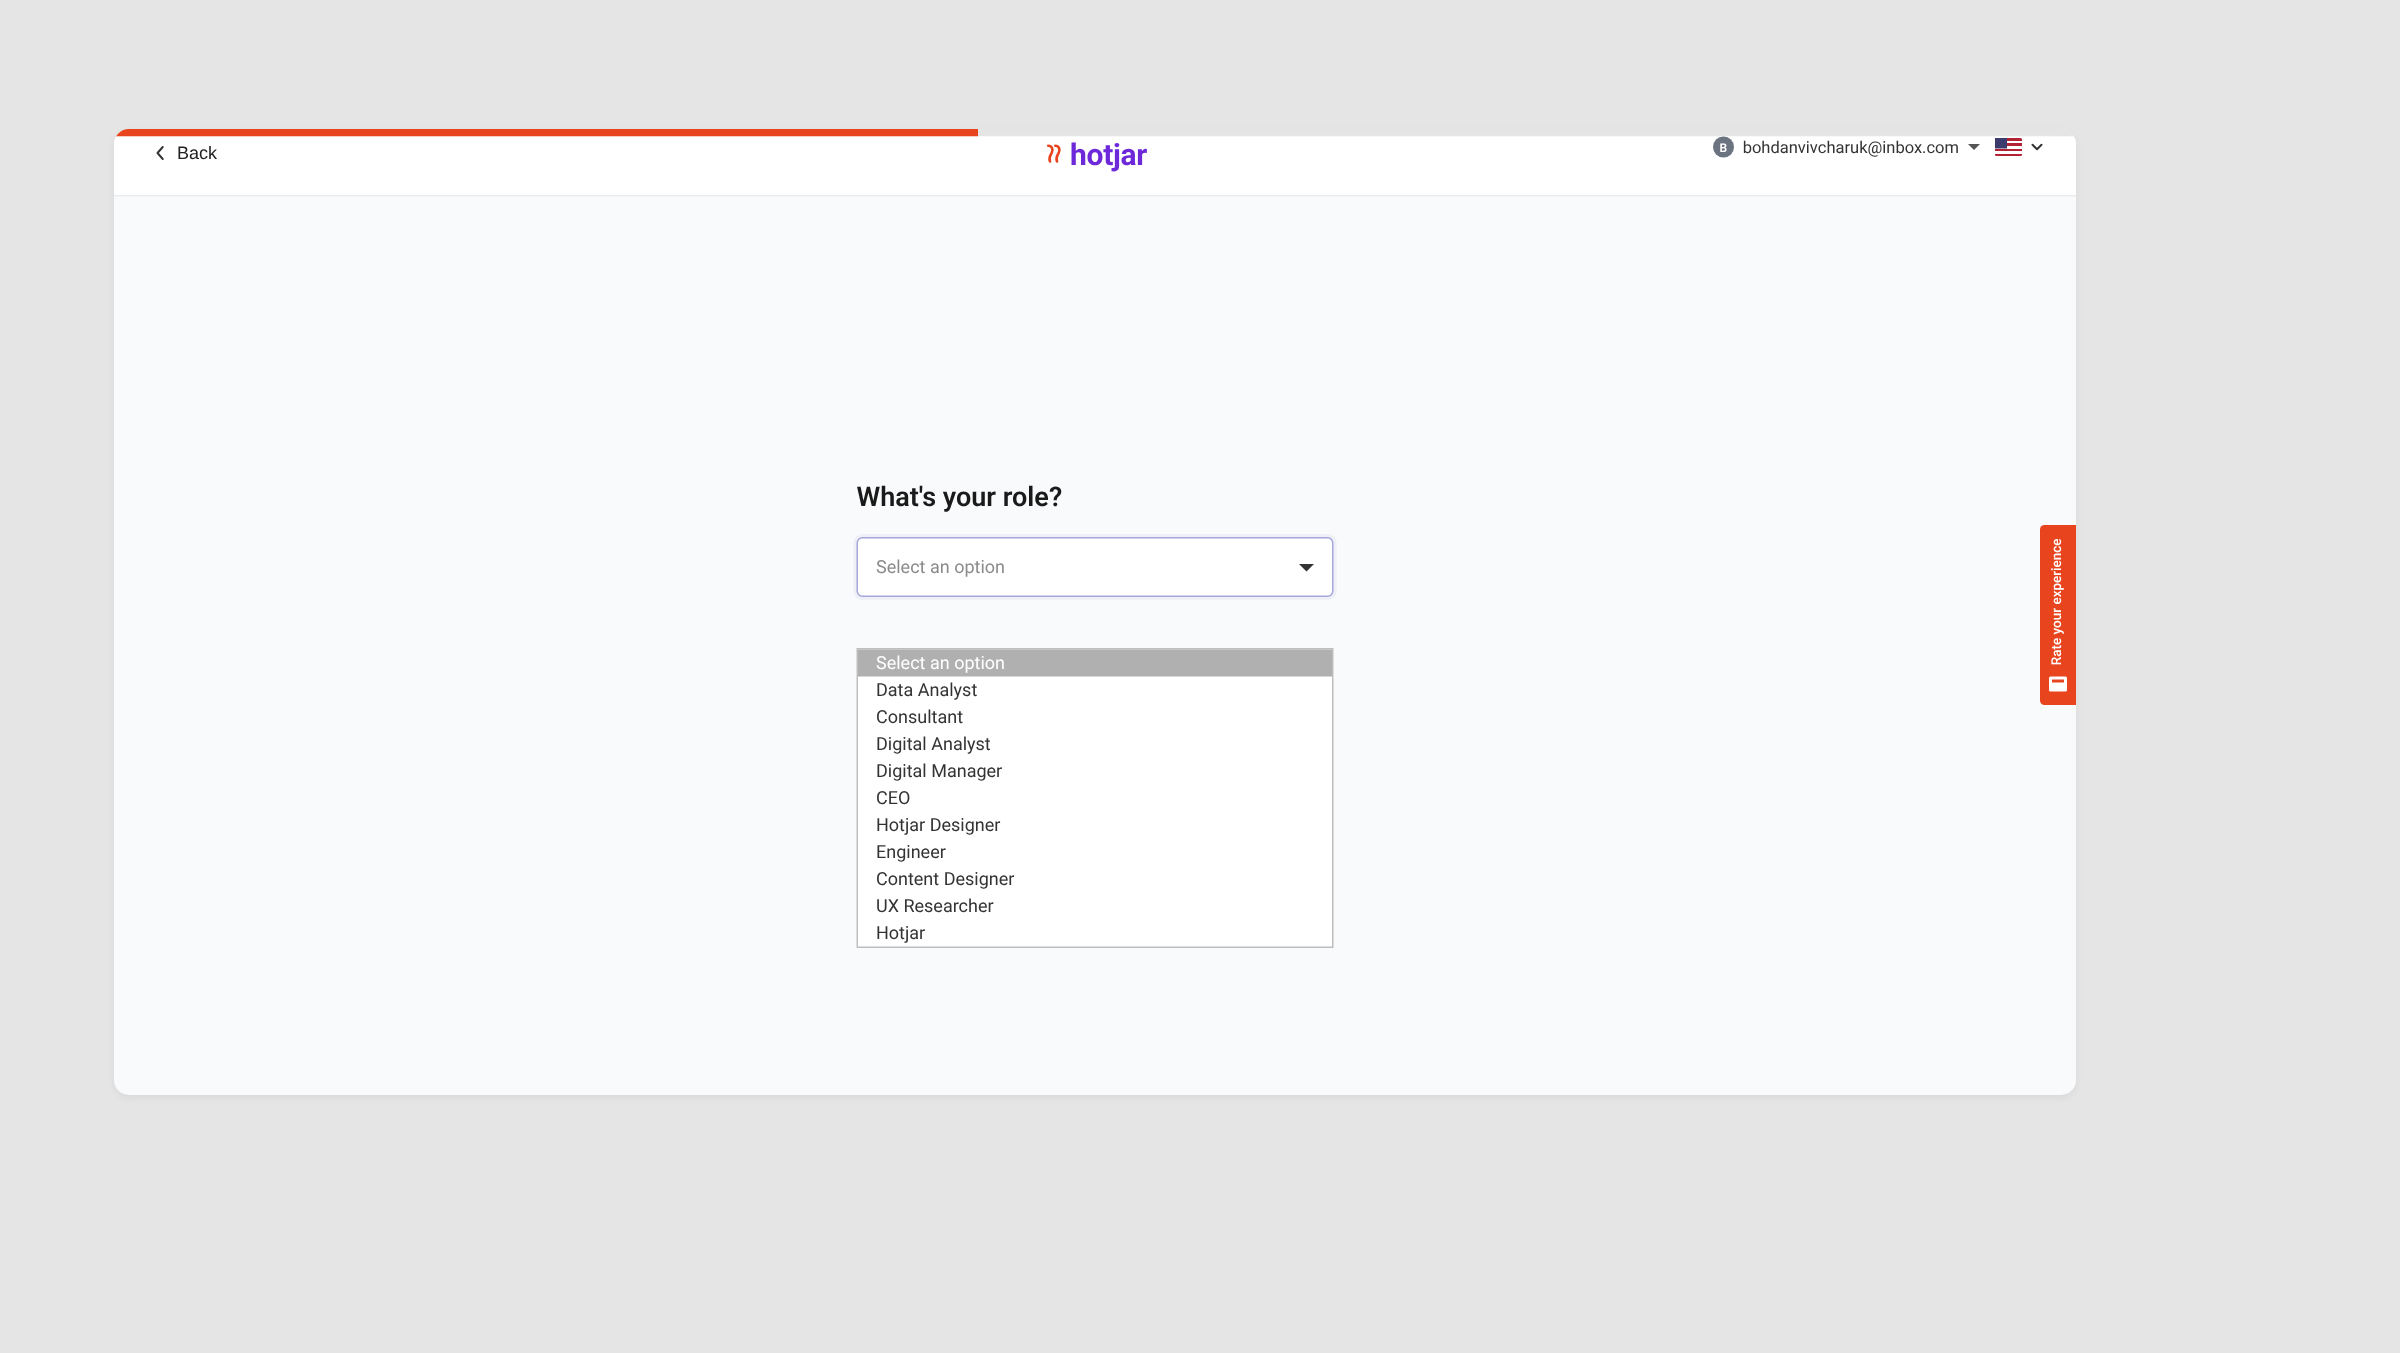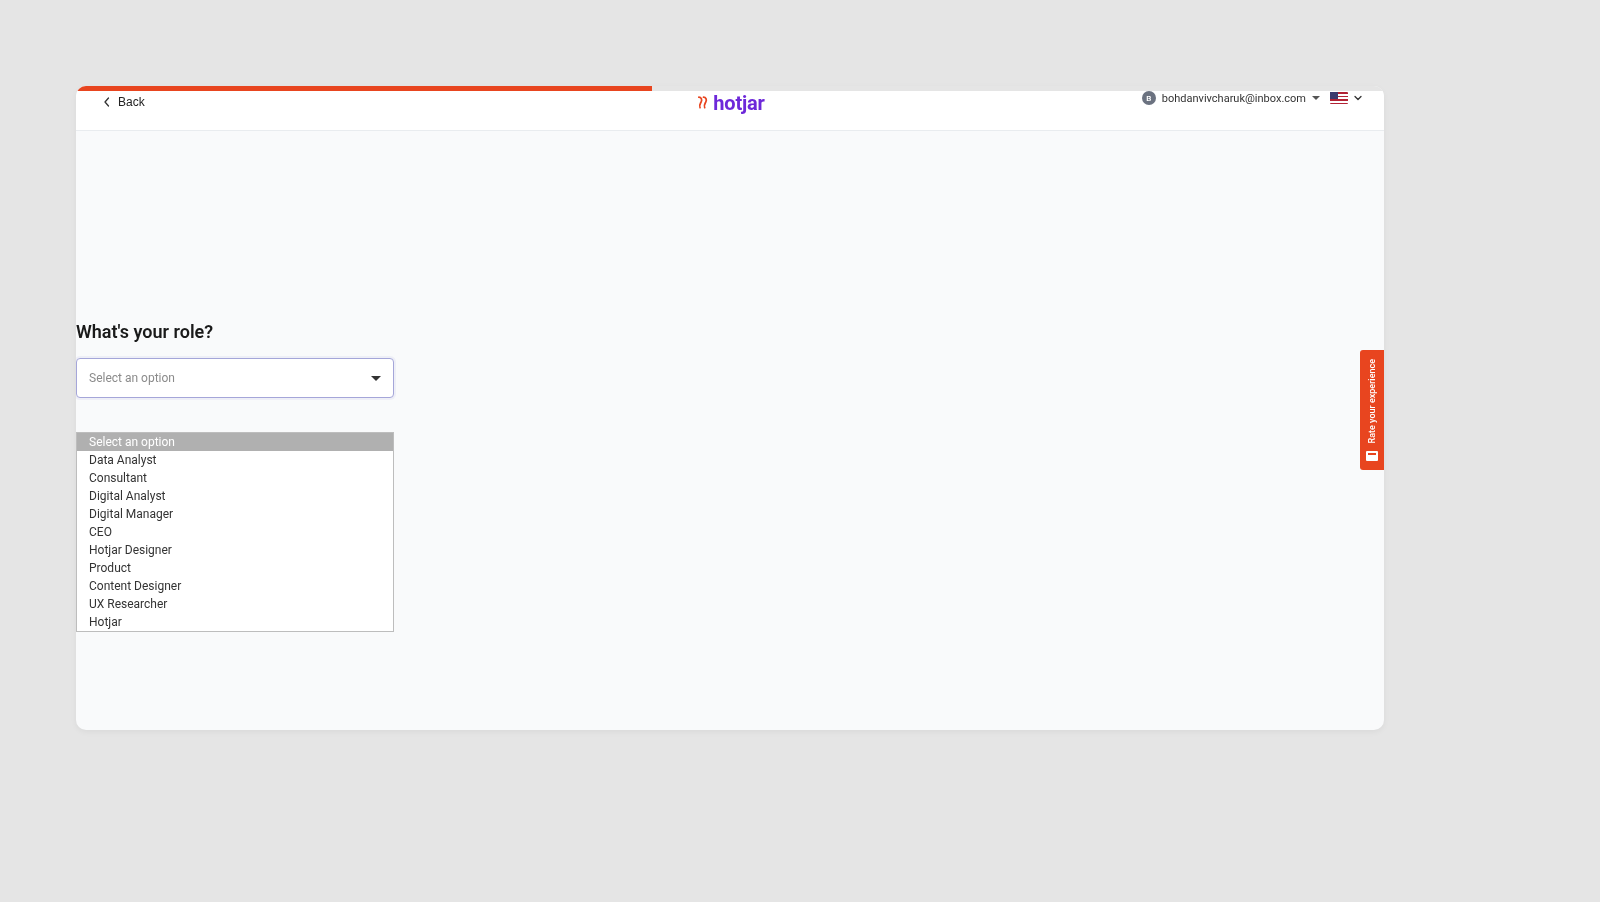--- a/index.html
+++ b/index.html
@@ -155,20 +155,21 @@
       width: 12px;
       height: 12px;
     }
     .content {
       position: absolute;
       top: 45px;
       left: 0;
       right: 0;
       bottom: 0;
       display: flex;
+      justify-content: center;
       padding-top: 190px;
     }
     .form-area {
       width: 318px;
     }
     .question-heading {
       font-size: 18px;
       font-weight: 600;
       color: #1a1a1a;
       margin-bottom: 16px;
@@ -326,21 +327,21 @@
 
 
       <div class="dropdown-list">
         <div class="dropdown-option selected">Select an option</div>
         <div class="dropdown-option">Data Analyst</div>
         <div class="dropdown-option">Consultant</div>
         <div class="dropdown-option">Digital Analyst</div>
         <div class="dropdown-option">Digital Manager</div>
         <div class="dropdown-option">CEO</div>
         <div class="dropdown-option">Hotjar Designer</div>
-        <div class="dropdown-option">Product</div>
+        <div class="dropdown-option">Engineer</div>
         <div class="dropdown-option">Content Designer</div>
         <div class="dropdown-option">UX Researcher</div>
         <div class="dropdown-option">Hotjar</div>
       </div>
     </div>
   </div>
 
   <div class="feedback-tab">
     <span class="feedback-text">Rate your experience</span>
     <span class="feedback-icon"></span>

